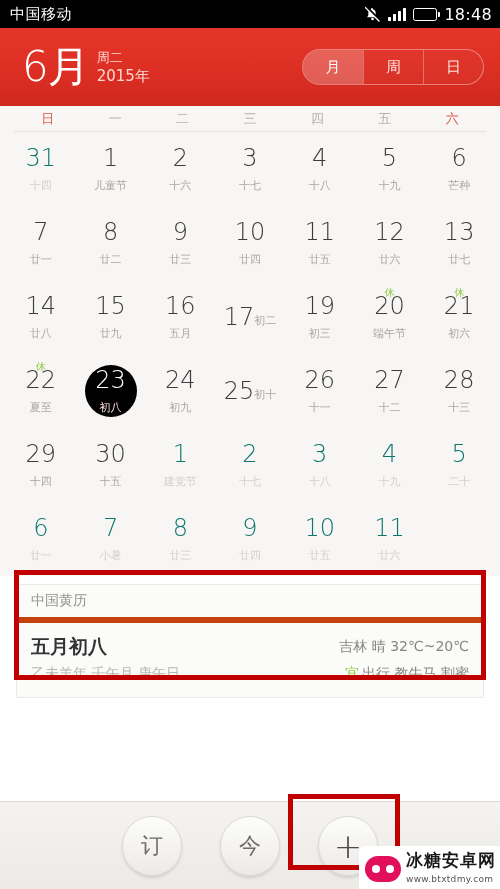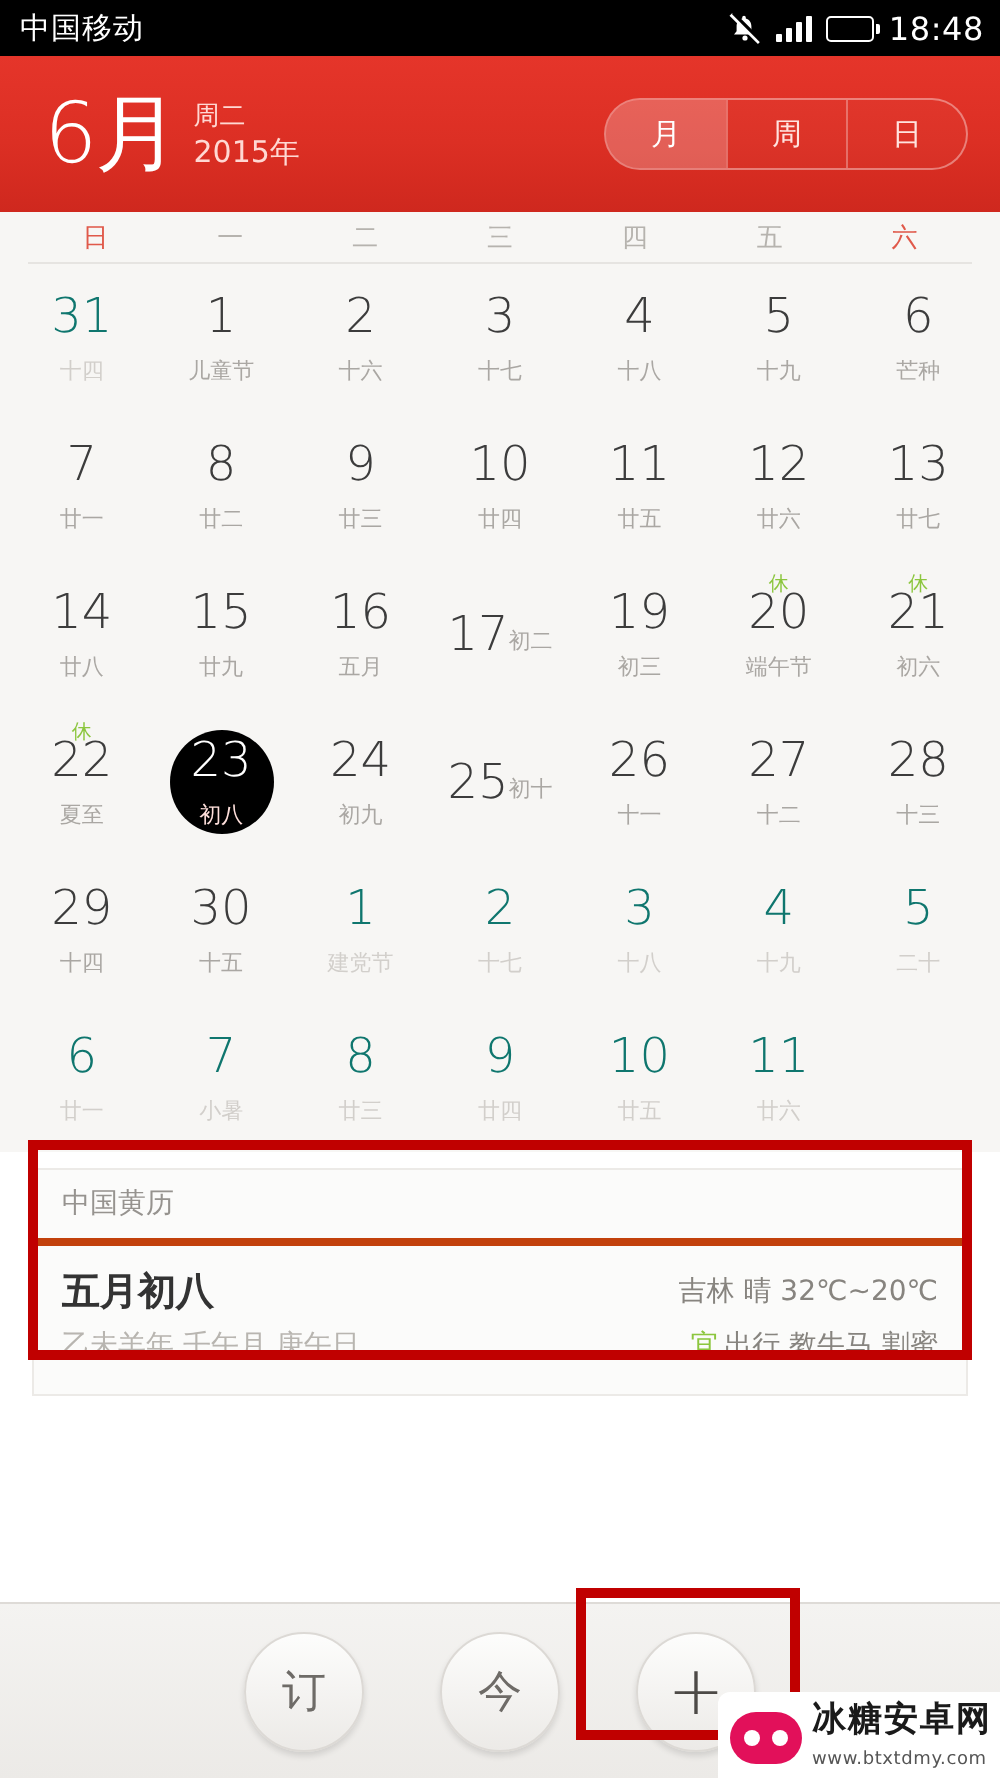--- a/index.html
+++ b/index.html
@@ -106,21 +106,21 @@
 
   
   .card-zone { background:#ffffff; padding-top:8px; }
   .card {
     margin:0 16px; background:#fbfbfa;
     border:1px solid #eceae7;
   }
   .card-head {
     height:38px; display:flex; align-items:center; padding:0 14px;
     font-size:14px; color:#96938f;
-    border-bottom:4px solid #c2410c;
+    border-bottom:6px solid #c2410c;
   }
   .card-body { padding:10px 14px 12px; display:flex; }
   .card-left { flex:1; }
   .card-right { text-align:right; }
   .lunar-big { font-size:19px; color:#333333; font-weight:bold; line-height:26px; }
   .ganzhi { font-size:14px; color:#b8b5b0; line-height:24px; margin-top:2px; }
   .weather { font-size:14px; color:#87847f; line-height:26px; }
   .yi-line { font-size:14px; color:#87847f; line-height:24px; margin-top:2px; }
   .yi-badge { color:#8cc63e; margin-right:3px; }
 

